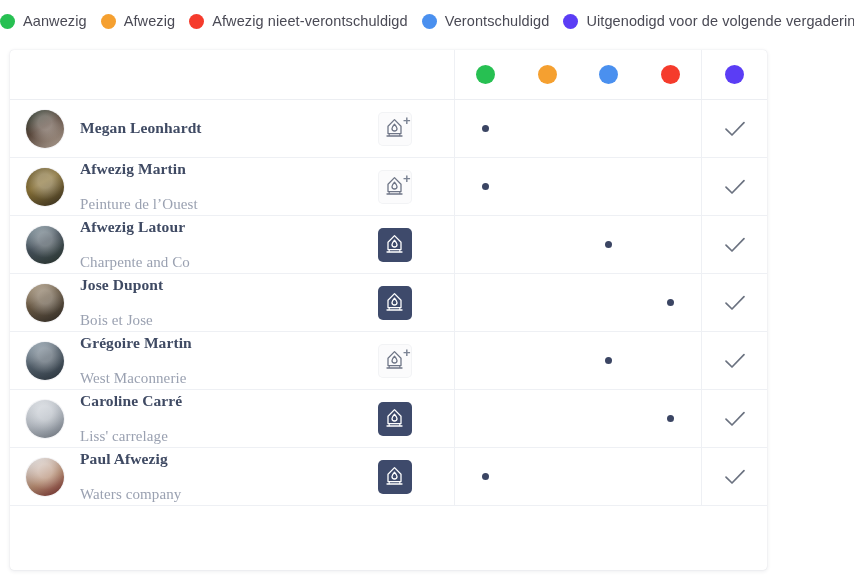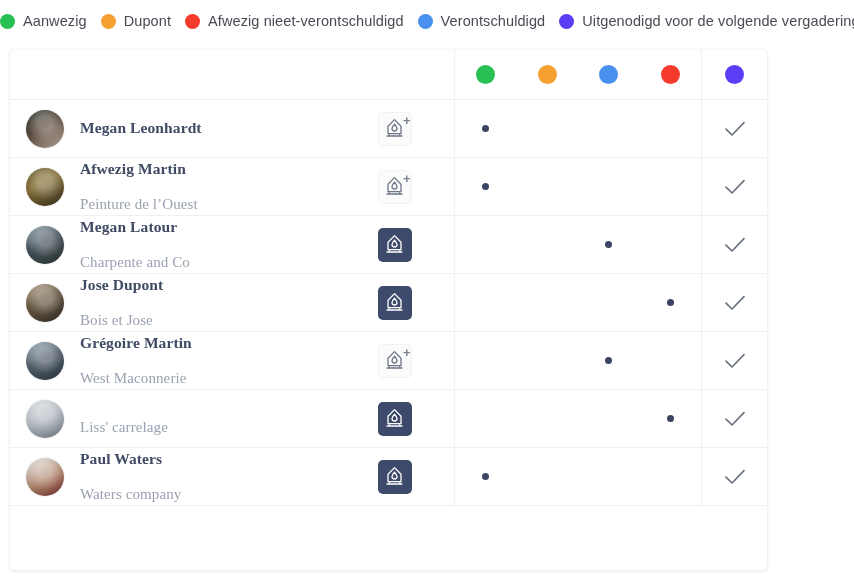--- a/index.html
+++ b/index.html
@@ -94,21 +94,21 @@
 
 <div class="page">
 
   <div class="legend">
       <div class="legend-item">
         <span class="legend-dot" style="background: rgb(39, 192, 82);"></span>
         <span class="legend-label">Aanwezig</span>
       </div>
       <div class="legend-item">
         <span class="legend-dot" style="background: rgb(245, 160, 48);"></span>
-        <span class="legend-label">Dupont</span>
+        <span class="legend-label">Afwezig</span>
       </div>
       <div class="legend-item">
         <span class="legend-dot" style="background: rgb(245, 59, 44);"></span>
         <span class="legend-label">Afwezig nieet-verontschuldigd</span>
       </div>
       <div class="legend-item">
         <span class="legend-dot" style="background: rgb(74, 144, 239);"></span>
         <span class="legend-label">Verontschuldigd</span>
       </div>
       <div class="legend-item">
@@ -190,21 +190,21 @@
             <div class="c-st"></div>
             <div class="c-check">
               <svg class="check" width="24" height="20" viewBox="0 0 24 20" fill="none">
                 <path d="M3 10.2 L9 16 L21 3.6" stroke="#6b7280" stroke-width="1.7" stroke-linecap="round" stroke-linejoin="round"></path>
               </svg>
             </div>
           </div><div class="row">
             <div class="c-person">
               <div class="avatar av2"></div>
               <div class="person-text">
-                <div class="p-name">Megan Latour</div>
+                <div class="p-name">Afwezig Latour</div>
                 <div class="p-company">Charpente and Co</div>
               </div>
             </div>
             <div class="c-badge">
               <div class="badge dark">
                 <svg width="19" height="21" viewBox="0 0 19 21" fill="none">
                   <path d="M9.5 1.6 L16 8.2 V15.6 H3 V8.2 Z" stroke="#ffffff" stroke-width="1.3" stroke-linejoin="round"></path>
                   <path d="M9.5 6.3 C11.2 8.2 12 9.3 12 10.5 a2.5 2.5 0 0 1 -5 0 c0 -1.2 .8 -2.3 2.5 -4.2 Z" stroke="#ffffff" stroke-width="1.3" stroke-linejoin="round"></path>
                   <path d="M2 18 H17" stroke="#ffffff" stroke-width="1.3" stroke-linecap="round"></path>
                   <path d="M4.2 15.6 V18 M14.8 15.6 V18" stroke="#ffffff" stroke-width="1.1"></path>
@@ -278,20 +278,21 @@
             <div class="c-st"></div>
             <div class="c-check">
               <svg class="check" width="24" height="20" viewBox="0 0 24 20" fill="none">
                 <path d="M3 10.2 L9 16 L21 3.6" stroke="#6b7280" stroke-width="1.7" stroke-linecap="round" stroke-linejoin="round"></path>
               </svg>
             </div>
           </div><div class="row">
             <div class="c-person">
               <div class="avatar av5"></div>
               <div class="person-text">
+                <div class="p-name">Caroline  Carré</div>
                 <div class="p-company">Liss' carrelage</div>
               </div>
             </div>
             <div class="c-badge">
               <div class="badge dark">
                 <svg width="19" height="21" viewBox="0 0 19 21" fill="none">
                   <path d="M9.5 1.6 L16 8.2 V15.6 H3 V8.2 Z" stroke="#ffffff" stroke-width="1.3" stroke-linejoin="round"></path>
                   <path d="M9.5 6.3 C11.2 8.2 12 9.3 12 10.5 a2.5 2.5 0 0 1 -5 0 c0 -1.2 .8 -2.3 2.5 -4.2 Z" stroke="#ffffff" stroke-width="1.3" stroke-linejoin="round"></path>
                   <path d="M2 18 H17" stroke="#ffffff" stroke-width="1.3" stroke-linecap="round"></path>
                   <path d="M4.2 15.6 V18 M14.8 15.6 V18" stroke="#ffffff" stroke-width="1.1"></path>
@@ -306,21 +307,21 @@
             </div>
             <div class="c-check">
               <svg class="check" width="24" height="20" viewBox="0 0 24 20" fill="none">
                 <path d="M3 10.2 L9 16 L21 3.6" stroke="#6b7280" stroke-width="1.7" stroke-linecap="round" stroke-linejoin="round"></path>
               </svg>
             </div>
           </div><div class="row">
             <div class="c-person">
               <div class="avatar av6"></div>
               <div class="person-text">
-                <div class="p-name">Paul Waters</div>
+                <div class="p-name">Paul Afwezig</div>
                 <div class="p-company">Waters company</div>
               </div>
             </div>
             <div class="c-badge">
               <div class="badge dark">
                 <svg width="19" height="21" viewBox="0 0 19 21" fill="none">
                   <path d="M9.5 1.6 L16 8.2 V15.6 H3 V8.2 Z" stroke="#ffffff" stroke-width="1.3" stroke-linejoin="round"></path>
                   <path d="M9.5 6.3 C11.2 8.2 12 9.3 12 10.5 a2.5 2.5 0 0 1 -5 0 c0 -1.2 .8 -2.3 2.5 -4.2 Z" stroke="#ffffff" stroke-width="1.3" stroke-linejoin="round"></path>
                   <path d="M2 18 H17" stroke="#ffffff" stroke-width="1.3" stroke-linecap="round"></path>
                   <path d="M4.2 15.6 V18 M14.8 15.6 V18" stroke="#ffffff" stroke-width="1.1"></path>

